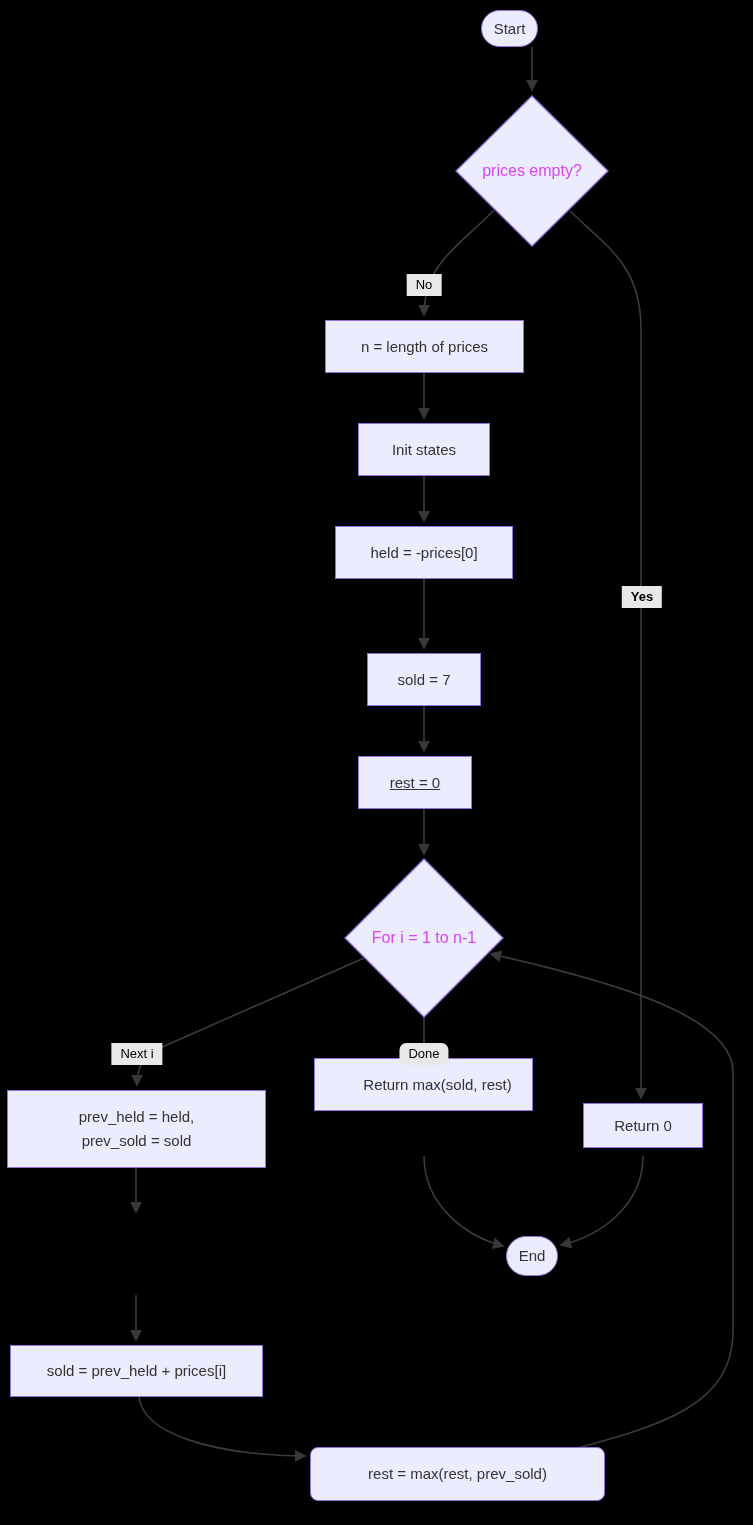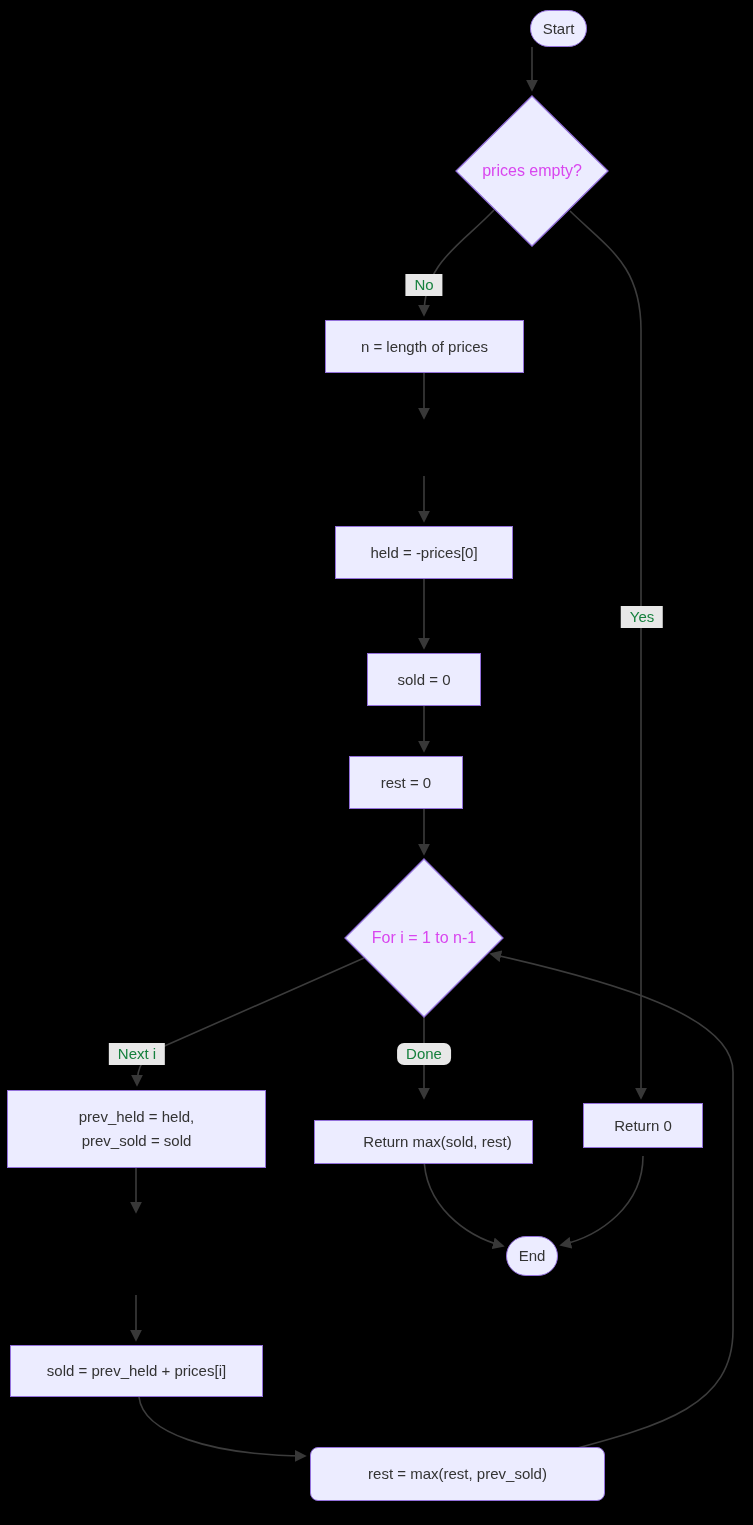--- a/index.html
+++ b/index.html
@@ -20,22 +20,22 @@
     display:flex; flex-direction:column; align-items:center; justify-content:center;
     text-align:center; line-height:24px; white-space:nowrap;
   }
   .stadium { border-radius:20px; }
   .diamond-label {
     position:absolute; transform:translate(-50%,-50%);
     color:#d946ef; font-size:16px; white-space:nowrap;
   }
   .edge-label {
     position:absolute; transform:translate(-50%,-50%);
-    background:#e8e8e8; color:#15803d;
-    font-size:15px; line-height:22px; padding:0 9px; white-space:nowrap;
+    background:#e8e8e8; color:#000000;
+    font-size:13px; line-height:22px; padding:0 9px; white-space:nowrap;
   }
 </style>
 </head>
 <body>
 
 <div class="canvas">
 
   <svg class="edges-svg" viewBox="0 0 753 1525" xmlns="http://www.w3.org/2000/svg">
     <defs>
       <marker id="arrowhead" viewBox="0 0 10 10" refX="8.5" refY="5" markerWidth="7.5" markerHeight="7.5" orient="auto-start-reverse">
@@ -59,59 +59,62 @@
       <path class="edge" d="M139,1397 C143,1433 210,1455 305,1456" marker-end="url(#arrowhead)"></path>
       <path class="edge" d="M563,1452 C665,1425 733,1405 733,1330 L733,1072 C733,1016 615,982 491,954" marker-end="url(#arrowhead)"></path>
       <path class="edge" d="M424,1156 C424,1205 465,1236 503,1246" marker-end="url(#arrowhead)"></path>
       <path class="edge" d="M643,1156 C643,1205 601,1236 561,1245" marker-end="url(#arrowhead)"></path>
     </g>
 
     <polygon class="shape" points="532,96 608,171 532,246 456,171"></polygon>
     <polygon class="shape" points="424,859 503,938 424,1017 345,938"></polygon>
   </svg>
 
-  <div class="node stadium" style="left:530px; top:10px; width:57px; height:37px;">
+  <div class="node stadium" style="left:481px; top:10px; width:57px; height:37px;">
     <span>Start</span>
   </div>
   <div class="node stadium" style="left:506px; top:1236px; width:52px; height:40px;">
     <span>End</span>
   </div>
 
   <div class="diamond-label" style="left:532px; top:171px;">prices empty?</div>
   <div class="diamond-label" style="left:424px; top:938px;">For i = 1 to n-1</div>
 
   <div class="node" style="left:325px; top:320px; width:199px; height:53px;">
     <span>n = length of prices</span>
   </div>
+  <div class="node" style="left:358px; top:423px; width:132px; height:53px;">
+    <span>Init states</span>
+  </div>
   <div class="node" style="left:335px; top:526px; width:178px; height:53px;">
     <span>held = -prices[0]</span>
   </div>
   <div class="node" style="left:367px; top:653px; width:114px; height:53px;">
-    <span>sold = 0</span>
+    <span>sold = 7</span>
   </div>
-  <div class="node" style="left:349px; top:756px; width:114px; height:53px;">
+  <div class="node" style="left:358px; top:756px; width:114px; height:53px;text-decoration:underline;">
     <span>rest = 0</span>
   </div>
 
   <div class="node" style="left:7px; top:1090px; width:259px; height:78px;">
     <span>prev_held = held,</span>
     <span>prev_sold = sold</span>
   </div>
   <div class="node" style="left:10px; top:1345px; width:253px; height:52px;">
     <span>sold = prev_held + prices[i]</span>
   </div>
   <div class="node" style="left:310px; top:1447px; width:295px; height:54px;border-radius:8px;">
     <span>rest = max(rest, prev_sold)</span>
   </div>
 
-  <div class="node" style="left:314px; top:1120px; width:219px; height:44px;padding-left:28px;">
+  <div class="node" style="left:314px; top:1058px; width:219px; height:53px;padding-left:28px;">
     <span>Return max(sold, rest)</span>
   </div>
   <div class="node" style="left:583px; top:1103px; width:120px; height:45px;">
     <span>Return 0</span>
   </div>
 
   <div class="edge-label" style="left:424px; top:285px;">No</div>
-  <div class="edge-label" style="left:642px; top:617px;">Yes</div>
+  <div class="edge-label" style="left:642px; top:597px;font-weight:bold;">Yes</div>
   <div class="edge-label" style="left:137px; top:1054px;">Next i</div>
   <div class="edge-label" style="left:424px; top:1054px;border-radius:7px;">Done</div>
 
 </div>
 
 </body></html>

